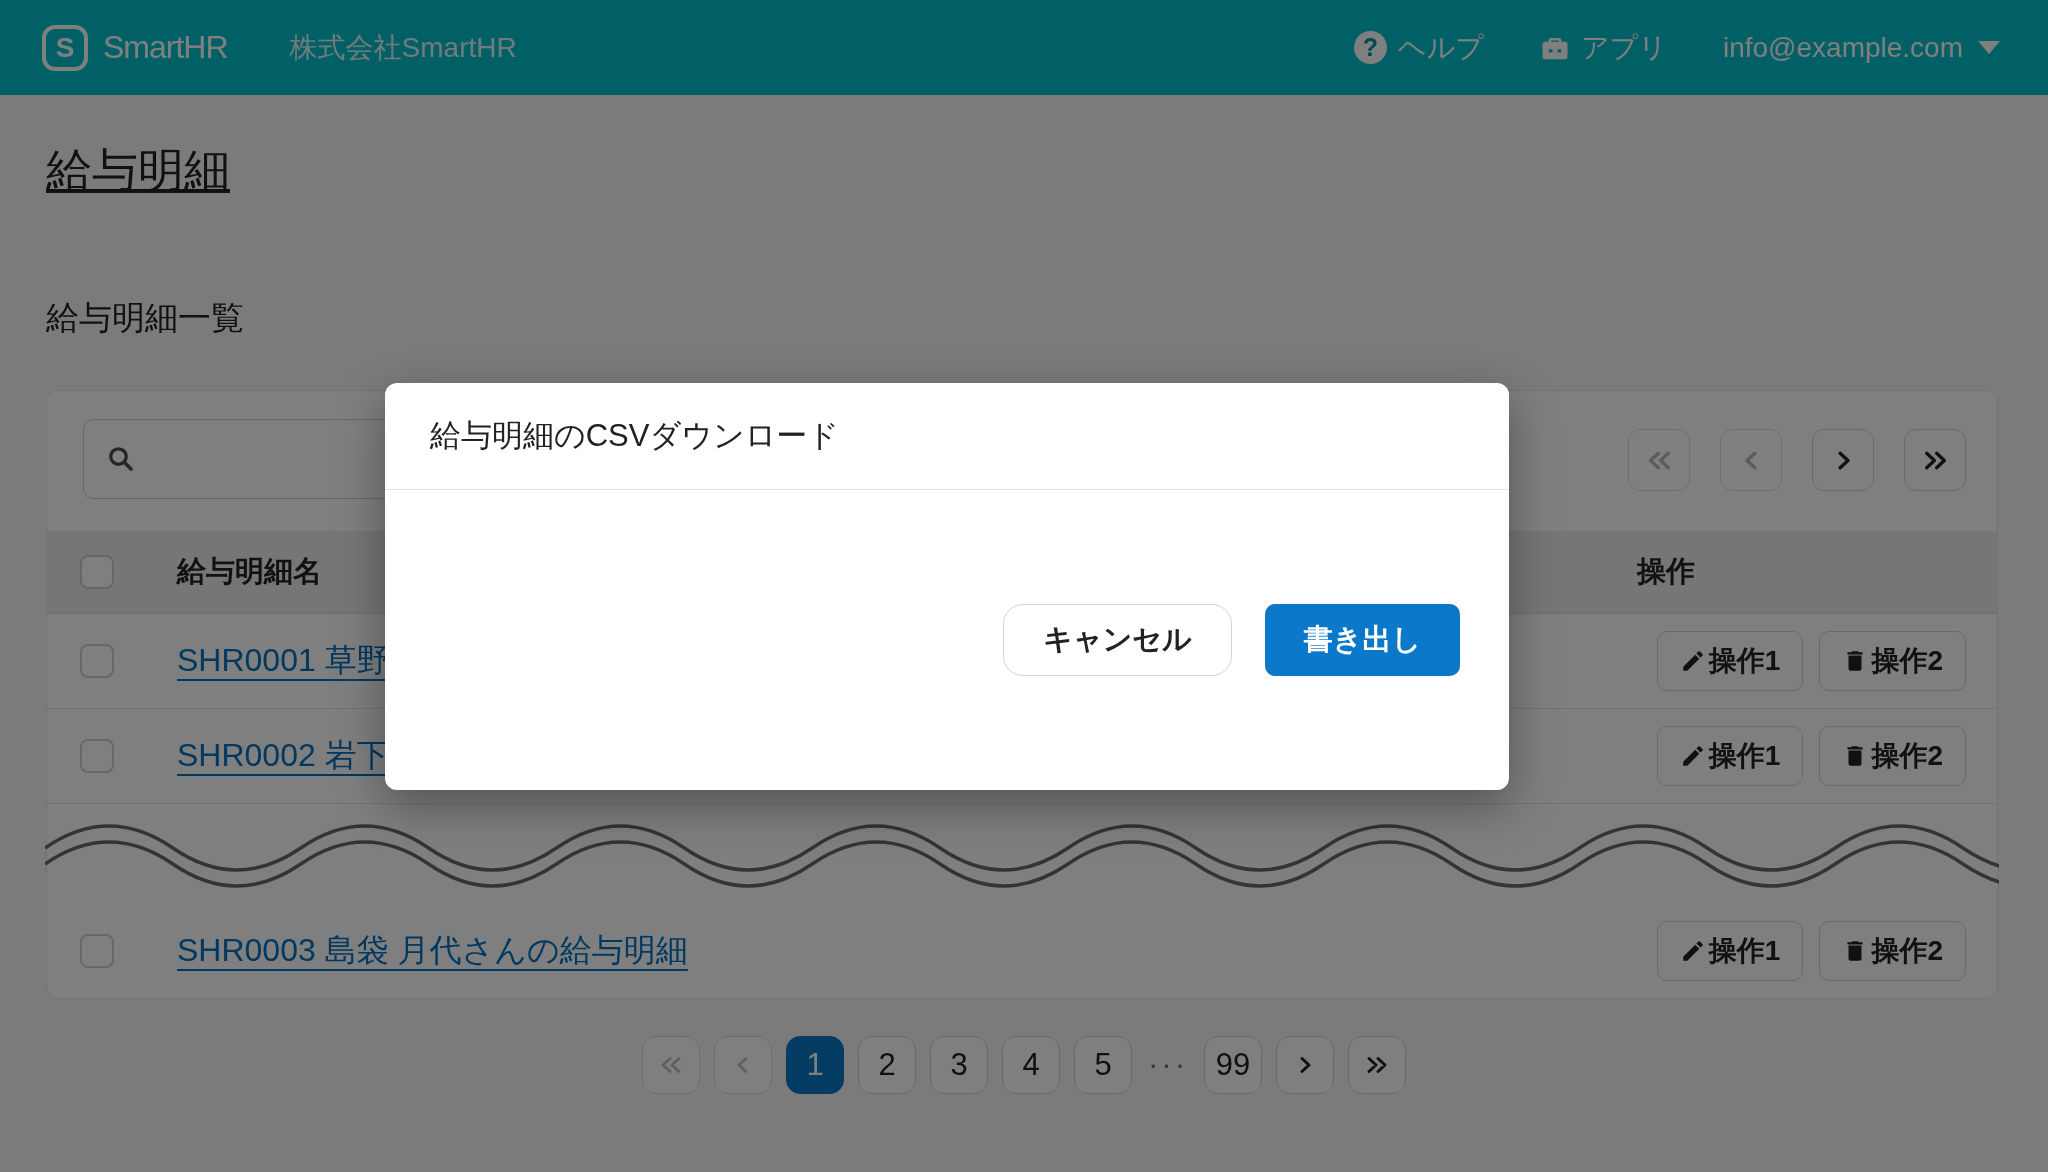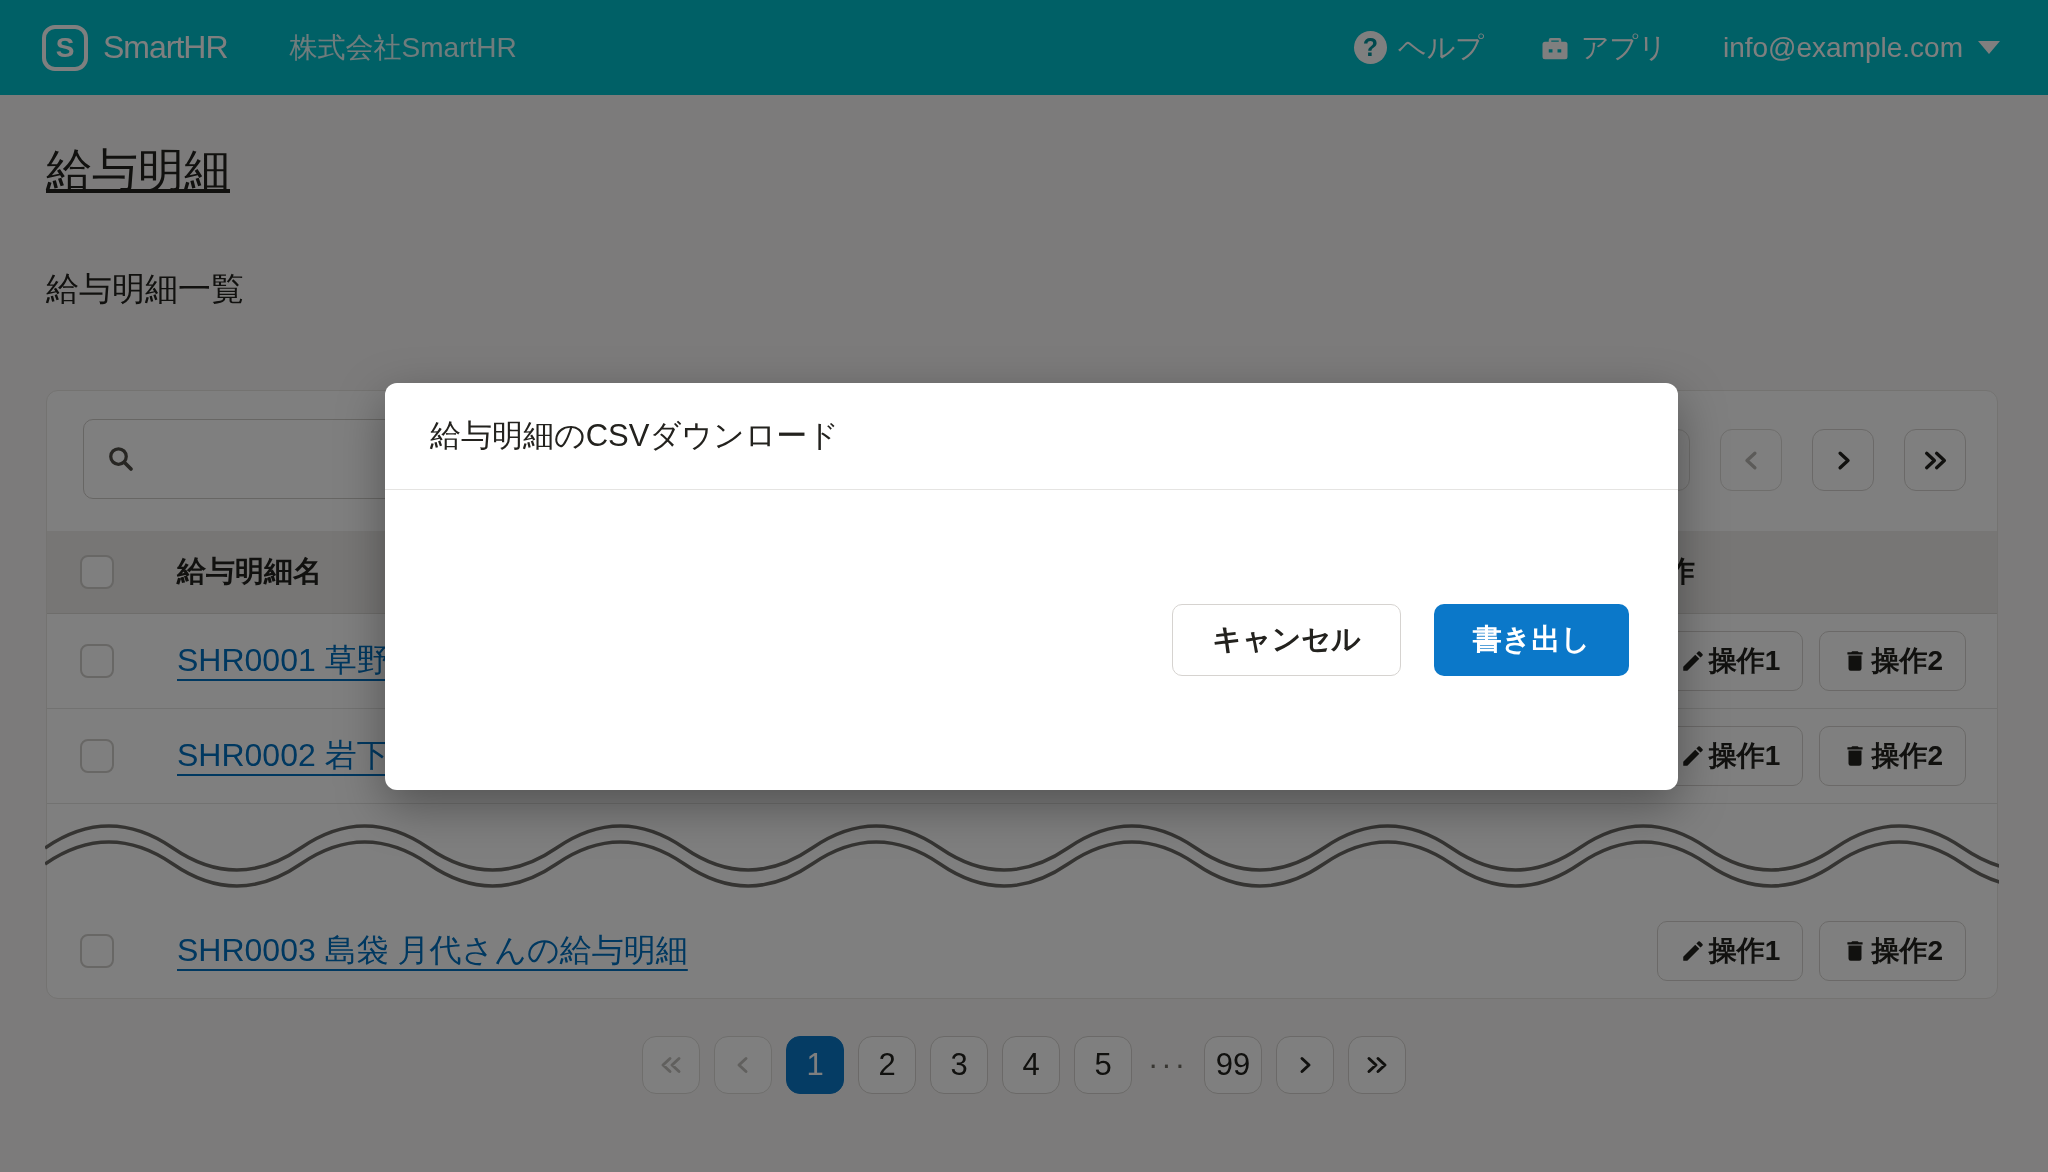--- a/index.html
+++ b/index.html
@@ -18,21 +18,21 @@
   .logo-text{font-size:32px;font-weight:400;letter-spacing:-1px;}
   .company{margin-left:62px;font-size:28px;color:rgba(255,255,255,0.88);}
   .header-right{margin-left:auto;display:flex;align-items:center;gap:44px;color:#fff;font-size:28px;}
   .hitem{display:flex;align-items:center;gap:11px;color:#fff;background:none;border:none;font-size:28px;}
   .qmark{width:33px;height:33px;border-radius:50%;background:#fff;color:#00939c;
     font-weight:700;font-size:25px;display:flex;align-items:center;justify-content:center;}
   .caret{width:0;height:0;border-left:11px solid transparent;border-right:11px solid transparent;
     border-top:13px solid #fff;margin-left:4px;}
   
   .page-title{position:absolute;left:46px;top:140px;margin:0;font-size:46px;font-weight:400;color:#23221e;z-index:1;text-decoration:underline;}
-  .section-row{position:absolute;left:46px;right:50px;top:267px;height:74px;display:flex;align-items:flex-start;z-index:1;}
+  .section-row{position:absolute;left:46px;right:50px;top:267px;height:74px;display:flex;align-items:flex-end;z-index:1;}
   .section-title{font-size:33px;font-weight:400;color:#23221e;}
   .section-actions{margin-left:auto;display:flex;gap:15px;}
   .btn-secondary{height:74px;padding:0 30px;background:#fff;border:1.5px solid #d6d3d0;border-radius:10px;
     font-size:29px;font-weight:700;color:#23221e;display:inline-flex;align-items:center;gap:14px;}
   .icon-24{width:30px;height:30px;flex:0 0 auto;}
   
   .card{position:absolute;left:46px;top:390px;width:1952px;background:#fff;border:1px solid #e8e6e3;
     border-radius:12px;box-sizing:border-box;z-index:1;}
   .card-top{position:relative;height:140px;}
   .search-box{position:absolute;left:36px;top:28px;width:620px;height:80px;border:1.5px solid #cfccc9;
@@ -68,28 +68,28 @@
   .pg{min-width:58px;height:58px;border:1.5px solid #d6d3d0;border-radius:14px;background:#fff;
     display:flex;align-items:center;justify-content:center;font-size:31px;color:#23221e;
     padding:0 8px;box-sizing:border-box;}
   .pg.disabled{color:#c3c1bd;border-color:#dedcd9;}
   .pg.active{background:#0b78c9;border-color:#0b78c9;color:#fff;}
   .chev-s{width:24px;height:24px;}
   .chev-sw{width:28px;height:24px;}
   .dots{color:#706d65;font-size:31px;letter-spacing:3px;margin:0 2px;}
   
   .backdrop{position:absolute;inset:0;background:rgba(0,0,0,0.5);z-index:10;}
-  .modal{position:absolute;left:385px;top:383px;width:1293px;height:407px;background:#fff;border-radius:12px;
+  .modal{position:absolute;left:385px;top:383px;width:1124px;height:407px;background:#fff;border-radius:12px;
     z-index:11;box-shadow:0 16px 48px rgba(0,0,0,0.35);display:flex;flex-direction:column;box-sizing:border-box;}
   .modal-head{height:107px;flex:0 0 auto;display:flex;align-items:center;padding:0 45px;
     font-size:31px;color:#23221e;border-bottom:1px solid #e5e4e2;box-sizing:border-box;}
   .modal-body{height:150px;flex:0 0 auto;display:flex;align-items:center;padding:0 58px;
     font-size:29px;color:#23221e;border-bottom:1px solid #e5e4e2;box-sizing:border-box;}
   .modal-foot{flex:1;display:flex;align-items:center;justify-content:flex-end;gap:33px;padding:0 49px;}
-  .btn-cancel{width:229px;height:72px;background:#fff;border:1.5px solid #d6d3d0;border-radius:10px;
+  .btn-cancel{width:229px;height:72px;background:#fff;border:1.5px solid #d6d3d0;border-radius:20px;
     font-size:29px;font-weight:700;color:#23221e;}
   .btn-primary{width:195px;height:72px;background:#0b78c9;border:none;border-radius:10px;
     font-size:29px;font-weight:700;color:#fff;}
 </style>
 </head>
 <body>
 
 <header class="app-header">
   <div class="logo">
     <span class="logo-badge">S</span>

